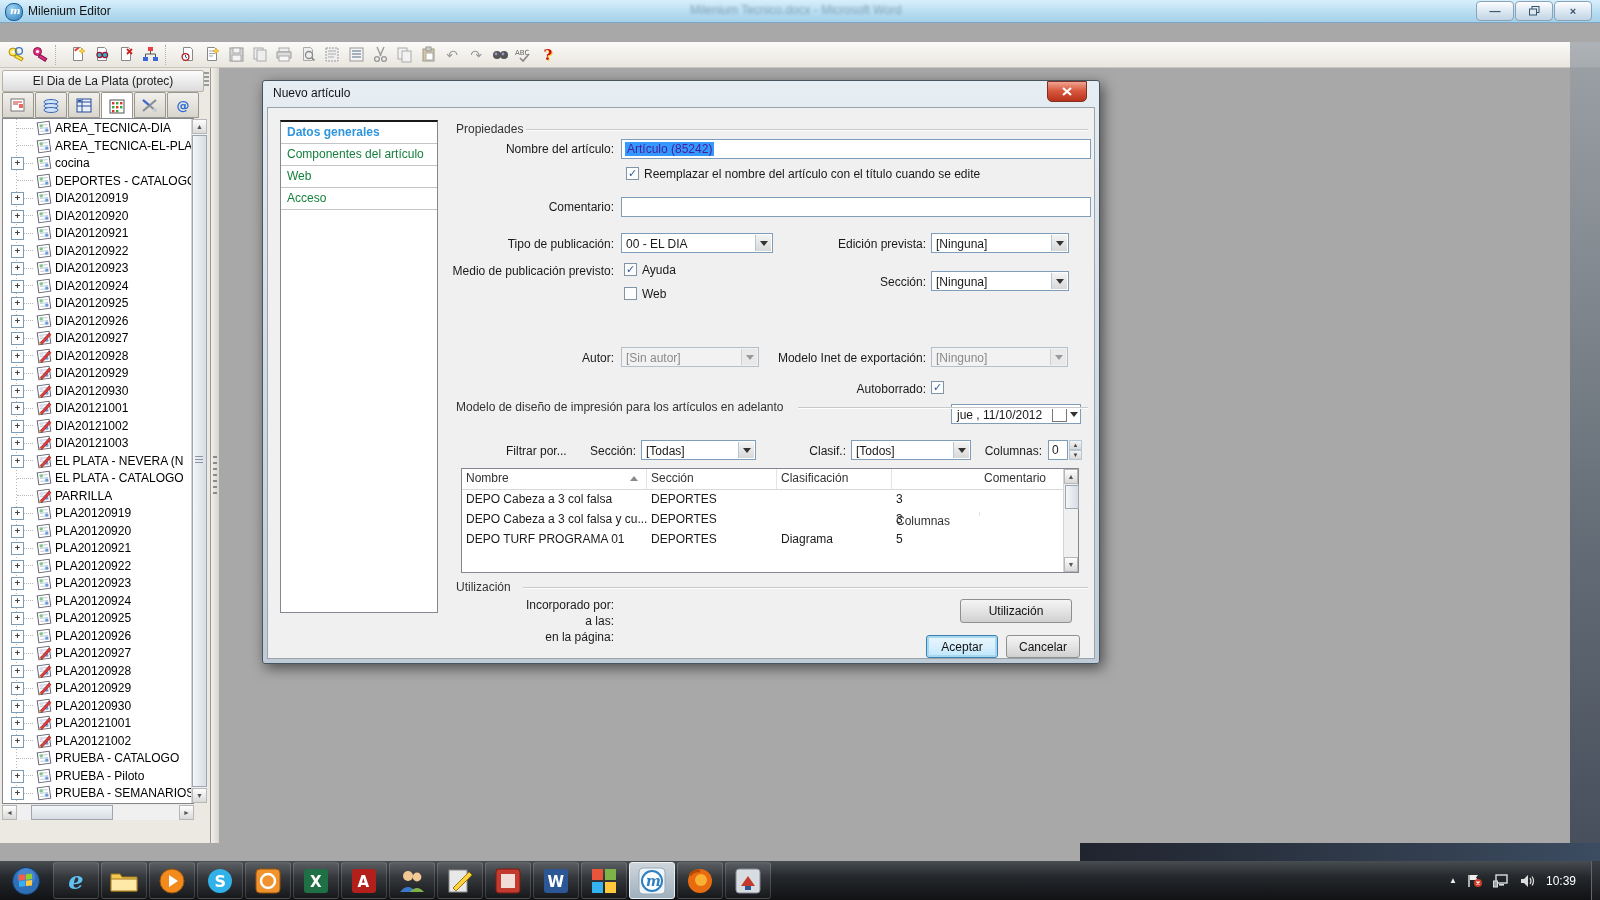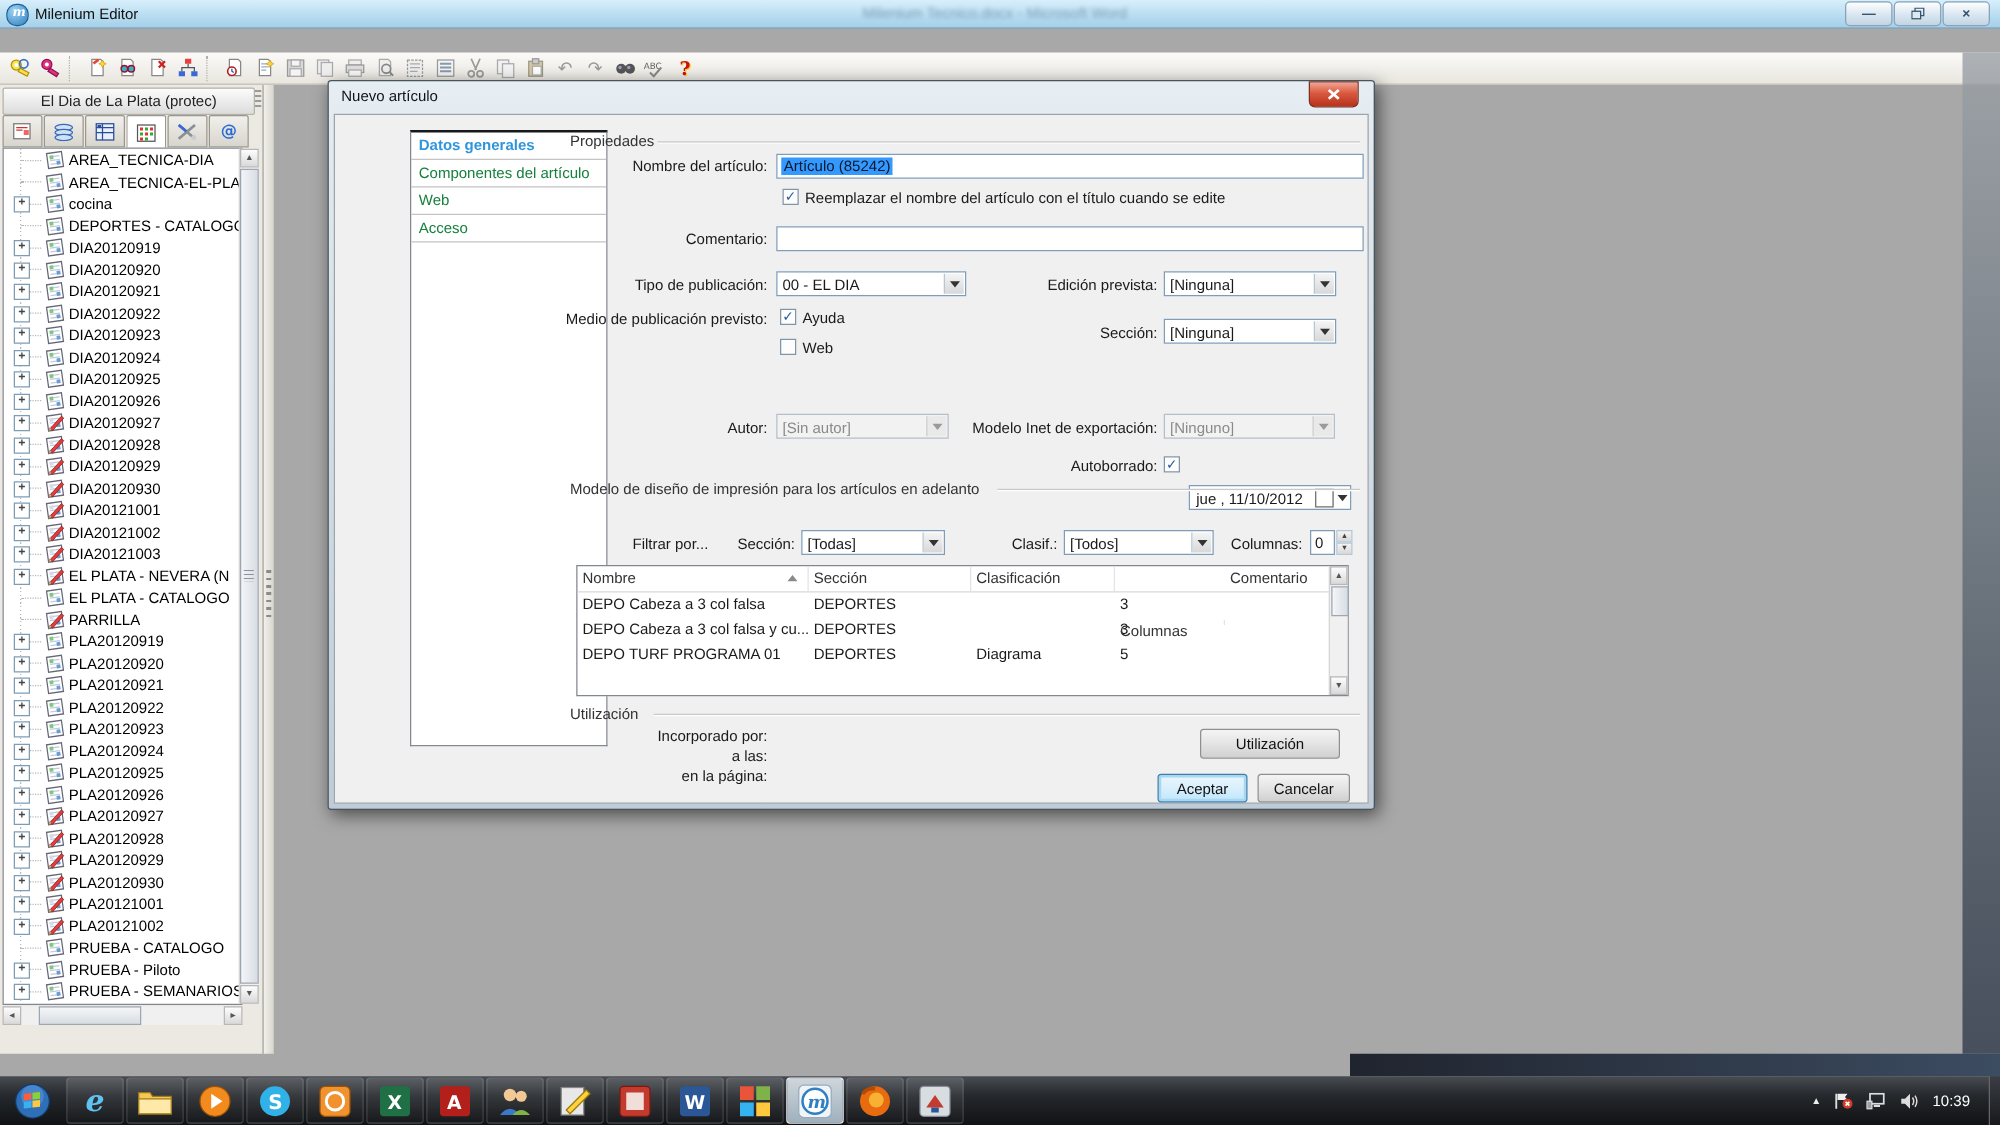--- a/index.html
+++ b/index.html
@@ -69,38 +69,38 @@
   #taskbar{position:absolute;left:0;top:861px;width:1600px;height:39px;
     background:linear-gradient(#484d52,#25282c 40%,#101214);display:flex;align-items:center;}
   .task-slot{width:44px;height:35px;margin:0 1px;border-radius:3px;display:flex;align-items:center;justify-content:center;
     border:1px solid rgba(255,255,255,.15);background:linear-gradient(rgba(255,255,255,.12),rgba(255,255,255,.02));}
   .task-slot.active{background:linear-gradient(#cfd6db,#9fb0bd);border-color:#e8eef2;}
   #start-orb{width:52px;height:38px;display:flex;align-items:center;justify-content:center;border:none;background:none;}
   #tray{position:absolute;right:10px;top:861px;height:39px;display:flex;align-items:center;gap:10px;color:#eee;}
   #tray-time{font-size:12px;color:#fff;margin-right:14px;}
   #show-desktop{position:absolute;right:0;top:861px;width:8px;height:39px;border-left:1px solid #666;background:linear-gradient(#3a3e44,#17191c);}
   
-  #dialog{position:absolute;left:262px;top:64px;width:836px;height:582px;
+  #dialog{position:absolute;left:262px;top:80px;width:836px;height:582px;
     background:linear-gradient(#e6edf3,#bfcbd6);border:1px solid #47555f;border-radius:3px;
     box-shadow:3px 4px 14px rgba(0,0,0,.55);}
   #dlg-title{position:absolute;left:10px;top:5px;font-size:12px;color:#101418;}
   #dlg-close{position:absolute;right:12px;top:0px;width:38px;height:19px;border-radius:0 0 5px 5px;
     border:1px solid #7e3023;background:linear-gradient(#f0a492,#d9593f 45%,#b8321c);
     display:flex;align-items:center;justify-content:center;}
   #dlg-body{position:absolute;left:4px;top:26px;width:828px;height:552px;background:#f0f0f0;border:1px solid #9aa4ad;box-sizing:border-box;}
   
-  #dlg-nav{position:absolute;left:12px;top:12px;width:156px;height:490px;background:#fff;border:1px solid #828790;border-top:2px solid #16181a;margin-left:48px;}
+  #dlg-nav{position:absolute;left:12px;top:12px;width:156px;height:490px;background:#fff;border:1px solid #828790;border-top:2px solid #16181a;}
   .nav-item{height:21px;line-height:21px;padding-left:6px;border-bottom:1px solid #c4c4c4;font-size:12px;color:#15803d;}
   .nav-item.selected{color:#2f96dd;font-weight:bold;}
   
   .legend{position:absolute;font-size:12px;color:#333;}
   .gline{position:absolute;height:1px;background:#c9c9c9;box-shadow:0 1px 0 #fdfdfd;}
   .lbl{position:absolute;font-size:12px;color:#1a1a1a;text-align:right;}
   .field{position:absolute;background:#fff;border:1px solid #7f9db9;box-sizing:border-box;font-size:12px;padding:2px 3px;}
-  .sel{background:#3399ff;color:#0f172a;padding:0 2px;}
+  .sel{background:#3399ff;color:#4c1d95;padding:0 2px;}
   .combo{position:absolute;background:#fff;border:1px solid #7f9db9;box-sizing:border-box;height:20px;font-size:12px;}
   .combo .cval{position:absolute;left:4px;top:3px;right:18px;overflow:hidden;white-space:nowrap;}
   .combo .carrow{position:absolute;right:1px;top:1px;bottom:1px;width:15px;
     background:linear-gradient(#f4f4f4,#d8d8d8);border-left:1px solid #b5c7d5;display:flex;align-items:center;justify-content:center;}
   .tri{width:0;height:0;border-left:4px solid transparent;border-right:4px solid transparent;border-top:5px solid #333;}
   .combo.disabled{background:#f2f2f2;border-color:#b5bfc9;color:#8a8a8a;}
   .combo.disabled .carrow{background:#e9e9e9;border-left-color:#cfcfcf;}
   .combo.disabled .tri{border-top-color:#9a9a9a;}
   .cb{position:absolute;width:13px;height:13px;background:#fdfdfd;border:1px solid #8095a8;box-sizing:border-box;
     font:bold 11px/11px "DejaVu Sans",sans-serif;color:#2c5aa0;text-align:center;}

